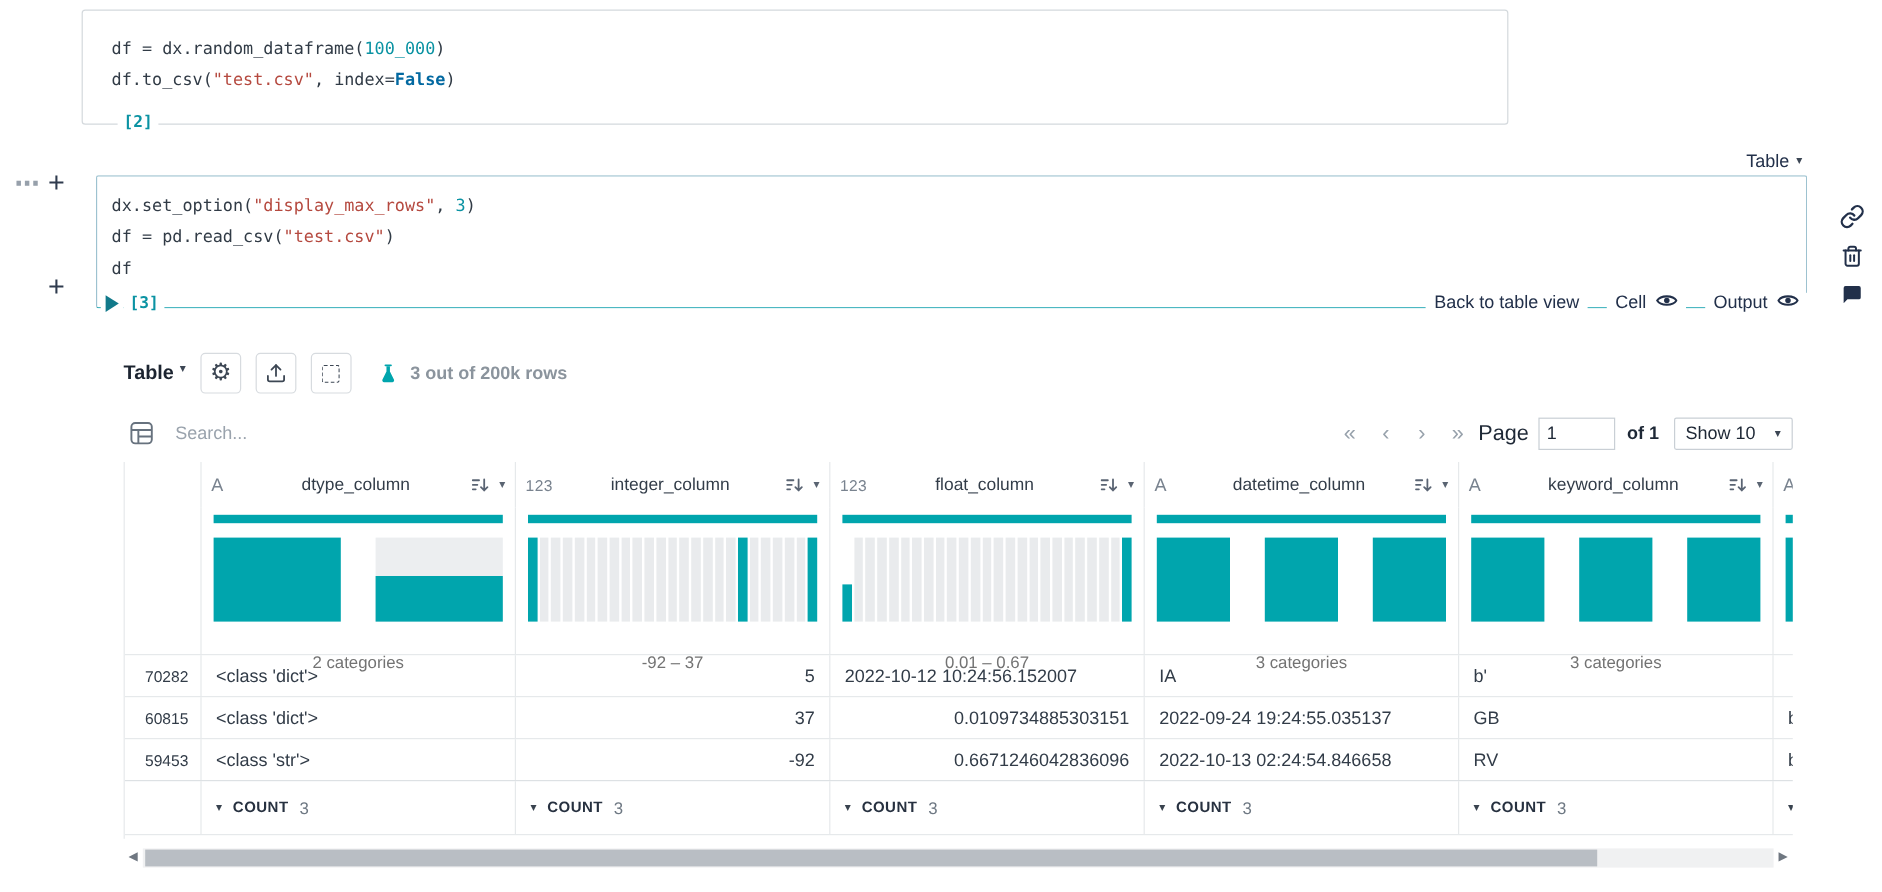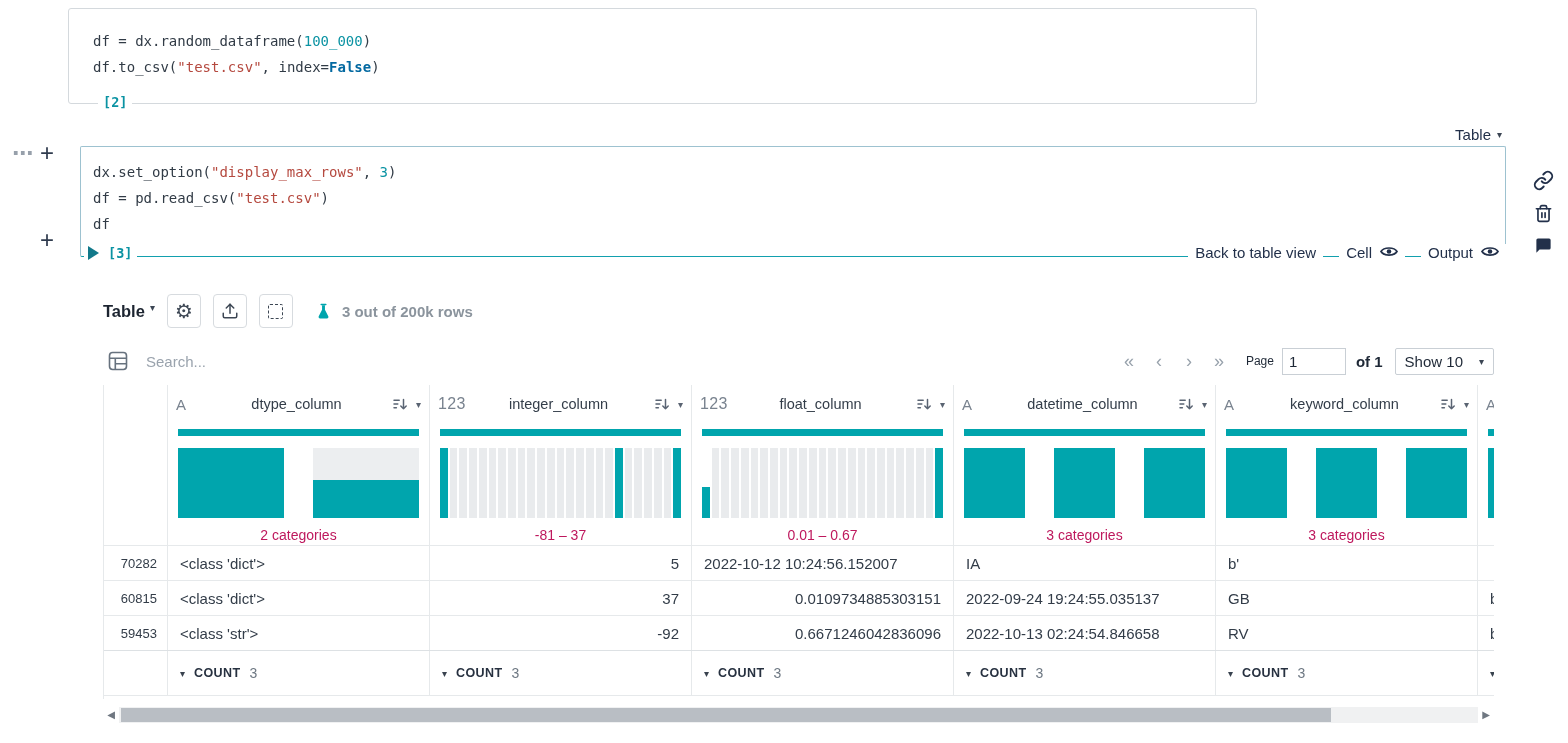--- a/index.html
+++ b/index.html
@@ -54,55 +54,55 @@
   .flask-wrap{margin-left:22px;line-height:0}
   .rows-info{margin-left:10px;font-size:15px;font-weight:700;color:#8b949d}
 
   
   .search-row{position:absolute;left:108px;top:345px;width:1386px;height:32px;display:flex;align-items:center}
   .search-icon-wrap{line-height:0;cursor:pointer}
   .search-input{border:none;outline:none;font-size:15px;color:#333d49;margin-left:18px;width:420px;background:transparent}
   .search-input::placeholder{color:#9aa3ad}
   .pag{margin-left:auto;display:flex;align-items:center}
   .pg-btn{width:30px;text-align:center;font-size:18px;color:#98a2ac;cursor:pointer;user-select:none}
-  .pg-label{margin-left:12px;font-size:12px;color:#1e2836}
+  .pg-label{margin-left:2px;font-size:18px;color:#1e2836}
   .pg-input{margin-left:8px;width:64px;height:27px;border:1px solid #c9cfd5;font-size:15px;color:#1e2836;padding:0 6px}
   .pg-of{margin-left:10px;font-size:15px;font-weight:700;color:#1e2836}
   .pg-select{margin-left:12px;height:27px;border:1px solid #c9cfd5;border-radius:2px;background:#fff;
              display:flex;align-items:center;gap:16px;padding:0 9px;font-size:15px;color:#1e2836;cursor:pointer}
 
   
   .dex{position:absolute;left:103px;top:385px;width:1391px;height:314px;overflow:hidden;
        border-left:1px solid #e6e9eb;background:#fff}
   .trow{display:flex;width:1636px}
   .tc{border-right:1px solid #e6e9eb;height:100%}
   .c-idx{flex:0 0 64px;width:64px}
   .c-col{flex:0 0 262px;width:262px}
 
   .thead{height:38px}
   .hcell{display:flex;align-items:center;padding:0 8px;cursor:pointer}
   .type-ico{width:24px;color:#79838f;flex:0 0 24px}
   .ico-a{font-size:15px}
-  .ico-123{font-size:16px;letter-spacing:.3px}
+  .ico-123{font-size:13px;letter-spacing:.3px}
   .cname{flex:1;text-align:center;font-size:14.5px;color:#333d49}
   .sort{display:flex;align-items:center;cursor:pointer}
   .hcaret{font-size:10px;color:#5a6472;margin-left:7px;cursor:pointer}
 
   .tsummary{height:122px}
   .scell{padding:6px 10px 0}
   .strip{height:7px;background:#00a5ad}
   .hist{height:70px;margin-top:12px;display:flex;align-items:flex-end}
   .hist.category{gap:29px}
   .hist.numeric{gap:2px}
   .slot{flex:1;height:100%;display:flex;align-items:flex-end}
   .hist.category .slot{background:#eceef0}
   .bar{width:100%}
   .bar-t{background:#00a5ad}
   .bar-g{background:#e9ebed}
-  .slabel{text-align:center;margin-top:9px;font-size:14px;color:#be185d}
+  .slabel{text-align:center;margin-top:26px;font-size:14px;color:#737373}
 
   .tbodyrow{height:35px;border-top:1px solid #e6e9eb}
   .bcell{display:flex;align-items:center;padding:0 12px;font-size:15px;color:#323c48;overflow:hidden;white-space:nowrap}
   .bcell.right{justify-content:flex-end}
   .idx-cell{display:flex;align-items:center;justify-content:flex-end;padding:0 10px;font-size:13px;color:#323c48}
 
   .tfoot{height:46px;border-top:1px solid #dde1e4;border-bottom:1px solid #e6e9eb}
   .fcell{display:flex;align-items:center;gap:9px;padding:0 12px;cursor:pointer}
   .fcaret{font-size:10px;color:#39434f}
   .flabel{font-weight:700;font-size:12.5px;letter-spacing:.4px;color:#273140}
@@ -373,21 +373,21 @@
             <div class="slot">
               <div class="bar bar-g" style="height: 100%;"></div>
             </div>
             <div class="slot">
               <div class="bar bar-g" style="height: 100%;"></div>
             </div>
             <div class="slot">
               <div class="bar bar-t" style="height: 100%;"></div>
             </div>
           </div>
-          <div class="slabel">-81 – 37</div>
+          <div class="slabel">-92 – 37</div>
         </div>
         <div class="tc c-col scell">
           <div class="strip"></div>
           <div class="hist numeric">
             <div class="slot">
               <div class="bar bar-t" style="height: 45%;"></div>
             </div>
             <div class="slot">
               <div class="bar bar-g" style="height: 100%;"></div>
             </div>

